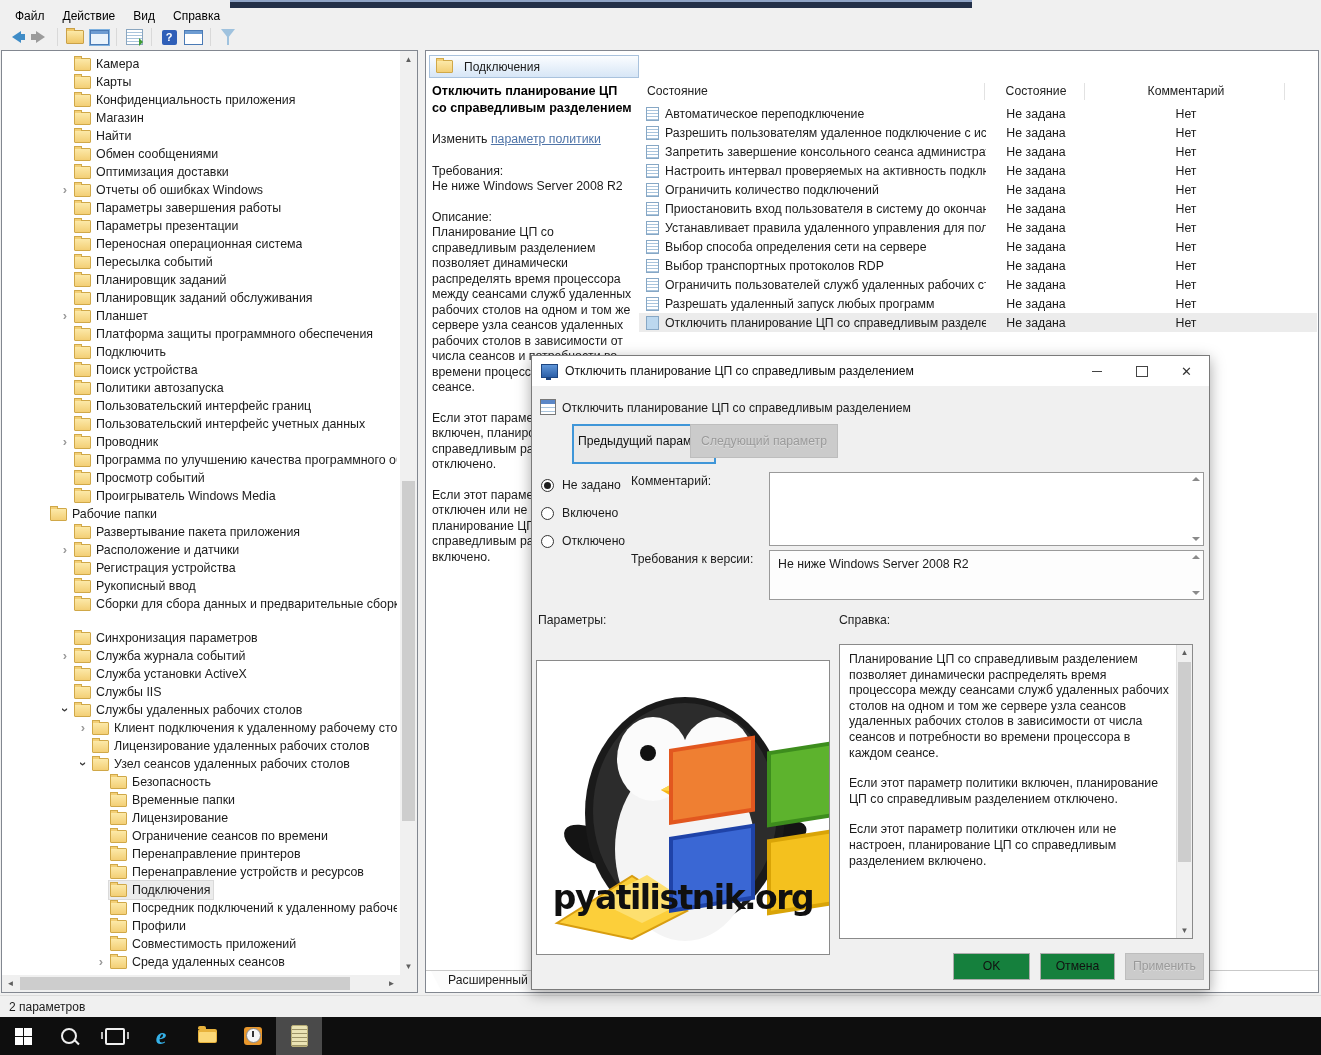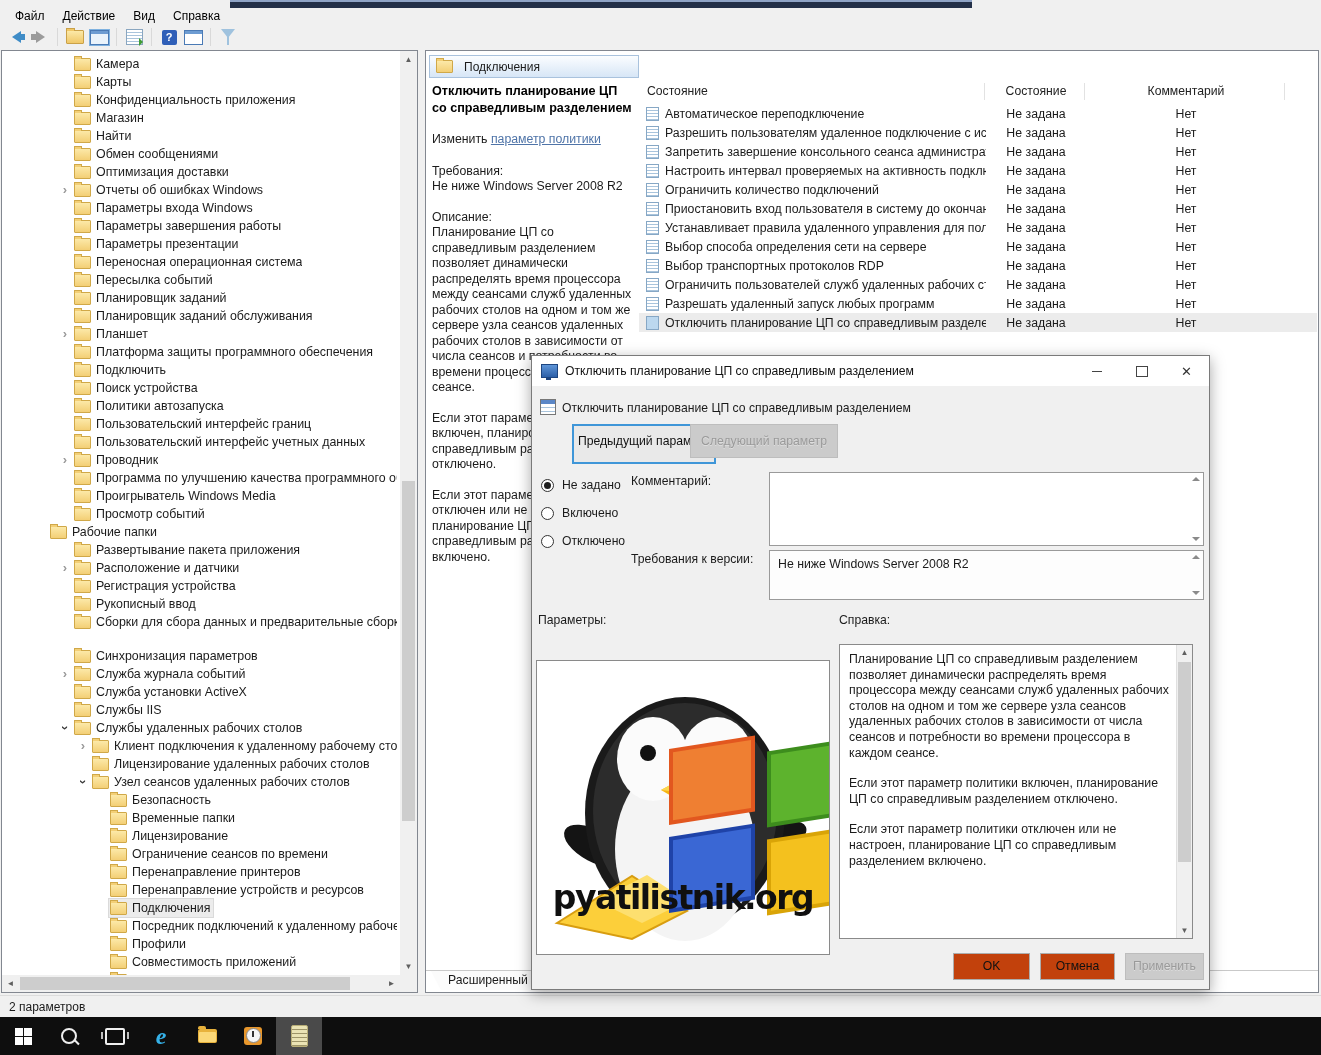--- a/index.html
+++ b/index.html
@@ -98,21 +98,21 @@
   .dlg-titlebar{position:absolute;left:0;top:0;right:0;height:30px;background:#fff;display:flex;align-items:center;}
   .dlg-title{margin-left:7px;font-size:12.2px;color:#111;flex:1;}
   .dlg-ctl{width:45px;height:30px;display:flex;align-items:center;justify-content:center;color:#333;font-size:13px;}
   .ico-dlgapp{width:15px;height:12px;margin-left:9px;background:linear-gradient(#5e95d8,#2c5fa8);border:1px solid #1d4580;position:relative;}
   .ico-dlgapp::after{content:"";position:absolute;left:4px;bottom:-3px;width:5px;height:2px;background:#1d4580;}
   .min-glyph{width:10px;height:1px;background:#444;}
   .max-glyph{width:10px;height:9px;border:1px solid #444;}
   .dlg-body-lbl{position:absolute;font-size:12.2px;}
   .ico-setting{position:absolute;left:8px;top:43px;width:16px;height:16px;border:1px solid #777;background:#fff;background-image:repeating-linear-gradient(180deg,transparent 0 3px,#a9c4dc 3px 4px);box-sizing:border-box;}
   .ico-setting::before{content:"";position:absolute;left:0;top:0;right:0;height:4px;background:#5b87c7;}
-  .dlg-btn{position:absolute;background:#c2410c;border:1px solid #adadad;font-size:12.2px;text-align:center;box-sizing:border-box;color:#111;}
+  .dlg-btn{position:absolute;background:#15803d;border:1px solid #adadad;font-size:12.2px;text-align:center;box-sizing:border-box;color:#111;}
   .dlg-btn.focus{border:2px solid #3f96d8;background:#e9e9e9;}
   .dlg-btn.disabled{background:#cbcbcb;color:#9a9a9a;border-color:#bdbdbd;text-shadow:0 1px 0 #dedede;}
   .radio-row{position:absolute;left:9px;display:flex;align-items:center;font-size:12.2px;}
   .radio{width:13px;height:13px;border:1px solid #333;border-radius:50%;background:#fff;margin-right:8px;position:relative;box-sizing:border-box;}
   .radio.on::after{content:"";position:absolute;left:2px;top:2px;width:7px;height:7px;background:#1f1f1f;border-radius:50%;}
   .dlg-box{position:absolute;background:#fff;border:1px solid #9a9a9a;box-sizing:border-box;}
   .mini-arrow{position:absolute;right:3px;width:0;height:0;border:4px solid transparent;}
   .mini-up{border-bottom-color:#8a8a8a;border-top-width:0;}
   .mini-down{border-top-color:#8a8a8a;border-bottom-width:0;}
   .help-text{position:absolute;left:0;top:0;right:16px;bottom:0;padding:7px 6px 6px 9px;font-size:12.3px;line-height:15.6px;overflow:hidden;}
@@ -220,27 +220,20 @@
         <span class="expander">›</span>
         <span class="rowhl">
           <span class="folder-icon"></span>
           <span class="tree-lbl">Отчеты об ошибках Windows</span>
         </span>
       </div>
       <div class="tree-row" style="padding-left: 55px;">
         <span class="expander"></span>
         <span class="rowhl">
           <span class="folder-icon"></span>
-          <span class="tree-lbl">Параметры входа Windows</span>
-        </span>
-      </div>
-      <div class="tree-row" style="padding-left: 55px;">
-        <span class="expander"></span>
-        <span class="rowhl">
-          <span class="folder-icon"></span>
           <span class="tree-lbl">Параметры завершения работы</span>
         </span>
       </div>
       <div class="tree-row" style="padding-left: 55px;">
         <span class="expander"></span>
         <span class="rowhl">
           <span class="folder-icon"></span>
           <span class="tree-lbl">Параметры презентации</span>
         </span>
       </div>
@@ -332,28 +325,28 @@
         <span class="expander"></span>
         <span class="rowhl">
           <span class="folder-icon"></span>
           <span class="tree-lbl">Программа по улучшению качества программного обеспечения</span>
         </span>
       </div>
       <div class="tree-row" style="padding-left: 55px;">
         <span class="expander"></span>
         <span class="rowhl">
           <span class="folder-icon"></span>
+          <span class="tree-lbl">Просмотр событий</span>
+        </span>
+      </div>
+      <div class="tree-row" style="padding-left: 55px;">
+        <span class="expander"></span>
+        <span class="rowhl">
+          <span class="folder-icon"></span>
           <span class="tree-lbl">Проигрыватель Windows Media</span>
-        </span>
-      </div>
-      <div class="tree-row" style="padding-left: 55px;">
-        <span class="expander"></span>
-        <span class="rowhl">
-          <span class="folder-icon"></span>
-          <span class="tree-lbl">Просмотр событий</span>
         </span>
       </div>
       <div class="tree-row" style="padding-left: 31px;">
         <span class="expander"></span>
         <span class="rowhl">
           <span class="folder-icon"></span>
           <span class="tree-lbl">Рабочие папки</span>
         </span>
       </div>
       <div class="tree-row" style="padding-left: 55px;">

